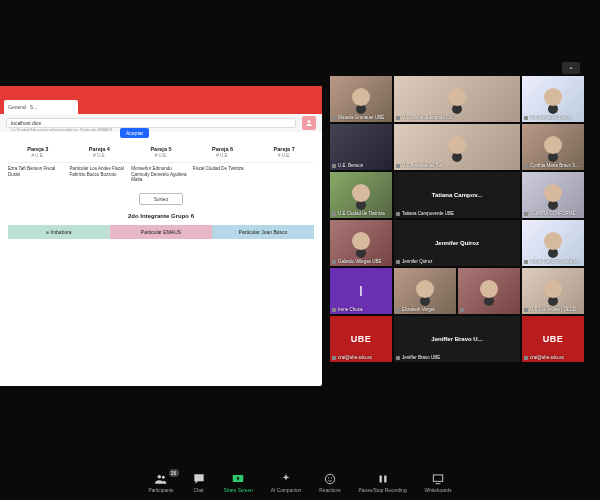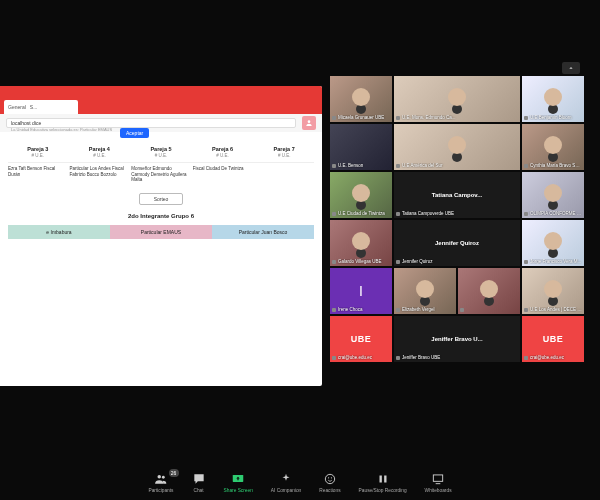--- a/index.html
+++ b/index.html
@@ -31,21 +31,21 @@
   .bar.a{background:#bde0d6;} .bar.b{background:#e7b7c7;} .bar.c{background:#b6d7e8;}
 
   
   .gallery { position:absolute; left:330px; top:76px; width:254px; }
   .collapse { position:absolute; right:4px; top:-14px; width:18px; height:12px; background:#2b2b2b; border-radius:2px; display:flex; align-items:center; justify-content:center;}
   .collapse svg{width:8px;height:8px;fill:#ccc;}
   .grid { display:grid; grid-template-columns: repeat(4, 62px); grid-auto-rows: 46px; gap:2px;}
   .tile { position:relative; background:#333; overflow:hidden; display:flex; align-items:center; justify-content:center;}
   .tile.dark{background:#1a1a1a;}
   .tile.purple{background:#6b2fb3; color:#fff; font-size:14px; font-weight:300;}
-  .tile.ube{background:#ef4444; color:#fff;}
+  .tile.ube{background:#b91c1c; color:#fff;}
   .tile .lg{font-size:9px; font-weight:700; letter-spacing:0.5px;}
   .tile .nm { position:absolute; left:2px; bottom:2px; right:2px; font-size:4.5px; color:#fff; text-shadow:0 0 2px #000; white-space:nowrap; overflow:hidden; text-overflow:ellipsis;}
   .tile .nm::before{content:""; display:inline-block; width:4px; height:4px; margin-right:2px; vertical-align:middle; background:#888; border-radius:1px;}
   .tile.sel { outline:2px solid #32d74b; outline-offset:-2px;}
   .tile .center-name { color:#fff; font-size:6px; font-weight:600; text-align:center; padding:0 3px;}
   .tile.wide{grid-column:span 2;}
   
   .p{position:absolute; inset:0;}
   .p::before{content:""; position:absolute; inset:0; background:linear-gradient(135deg,#6b5a4a,#3a3028);}
   .p.a::before{background:linear-gradient(135deg,#8a6,#564);} 

